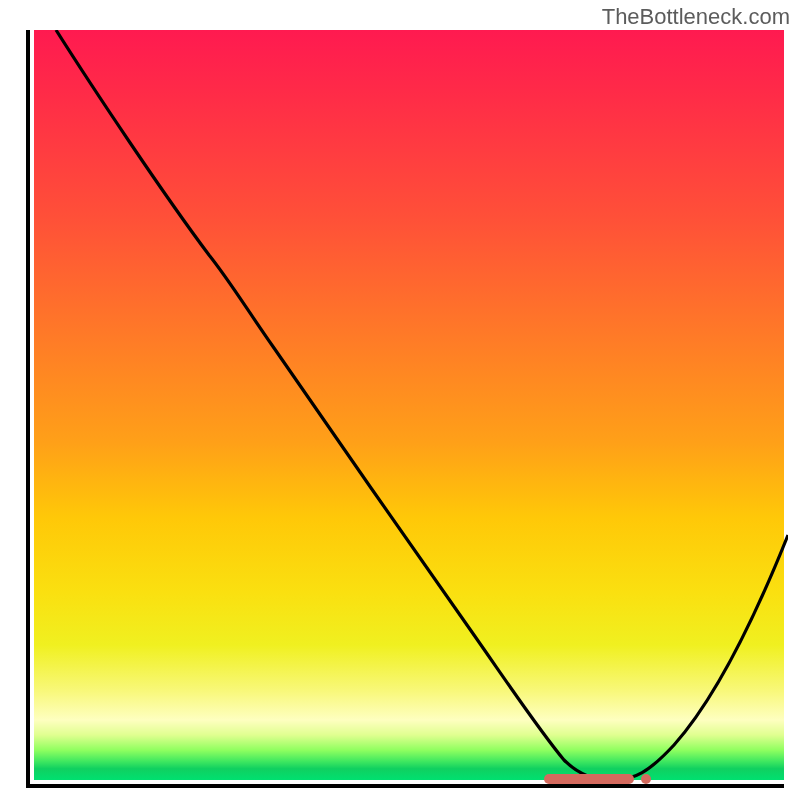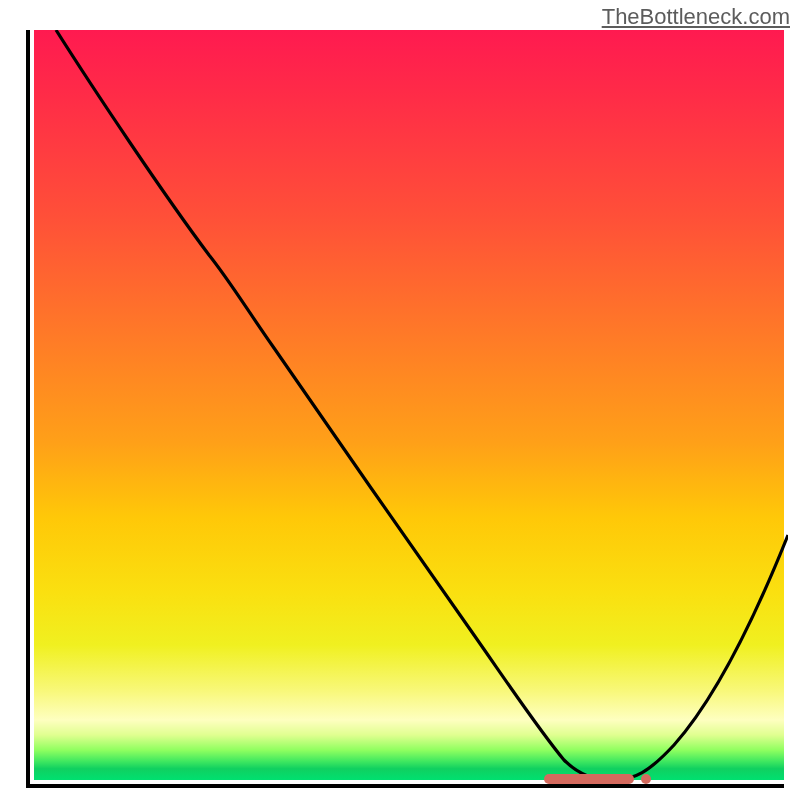--- a/index.html
+++ b/index.html
@@ -13,21 +13,20 @@
     font-family: Arial, Helvetica, sans-serif;
   }
   .watermark {
     position: absolute;
     top: 4px;
     right: 10px;
     color: #5c5c5c;
     font-size: 22px;
     font-weight: 500;
     z-index: 10;
-    text-decoration: underline;
   }
   .chart-container {
     position: absolute;
     left: 26px;
     top: 30px;
     width: 758px;
     height: 758px;
   }
   .plot-area {
     position: absolute;

